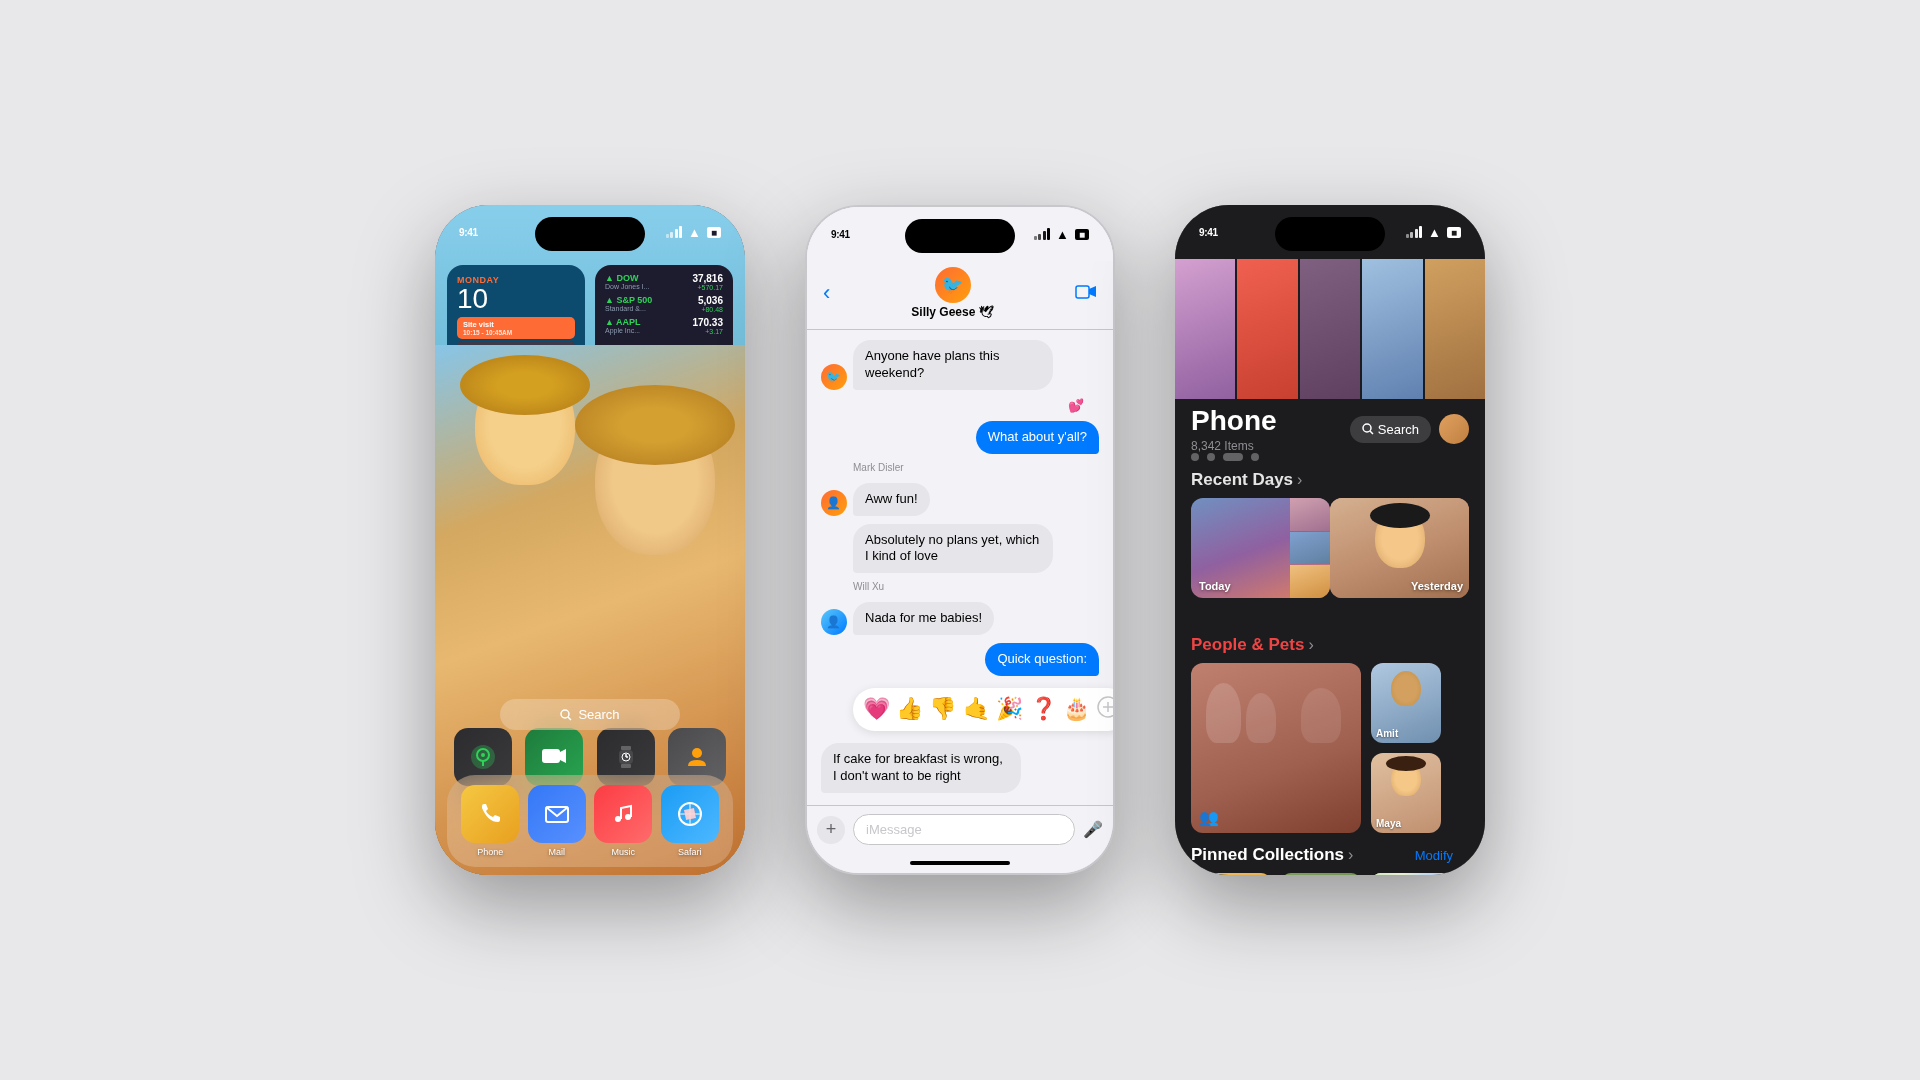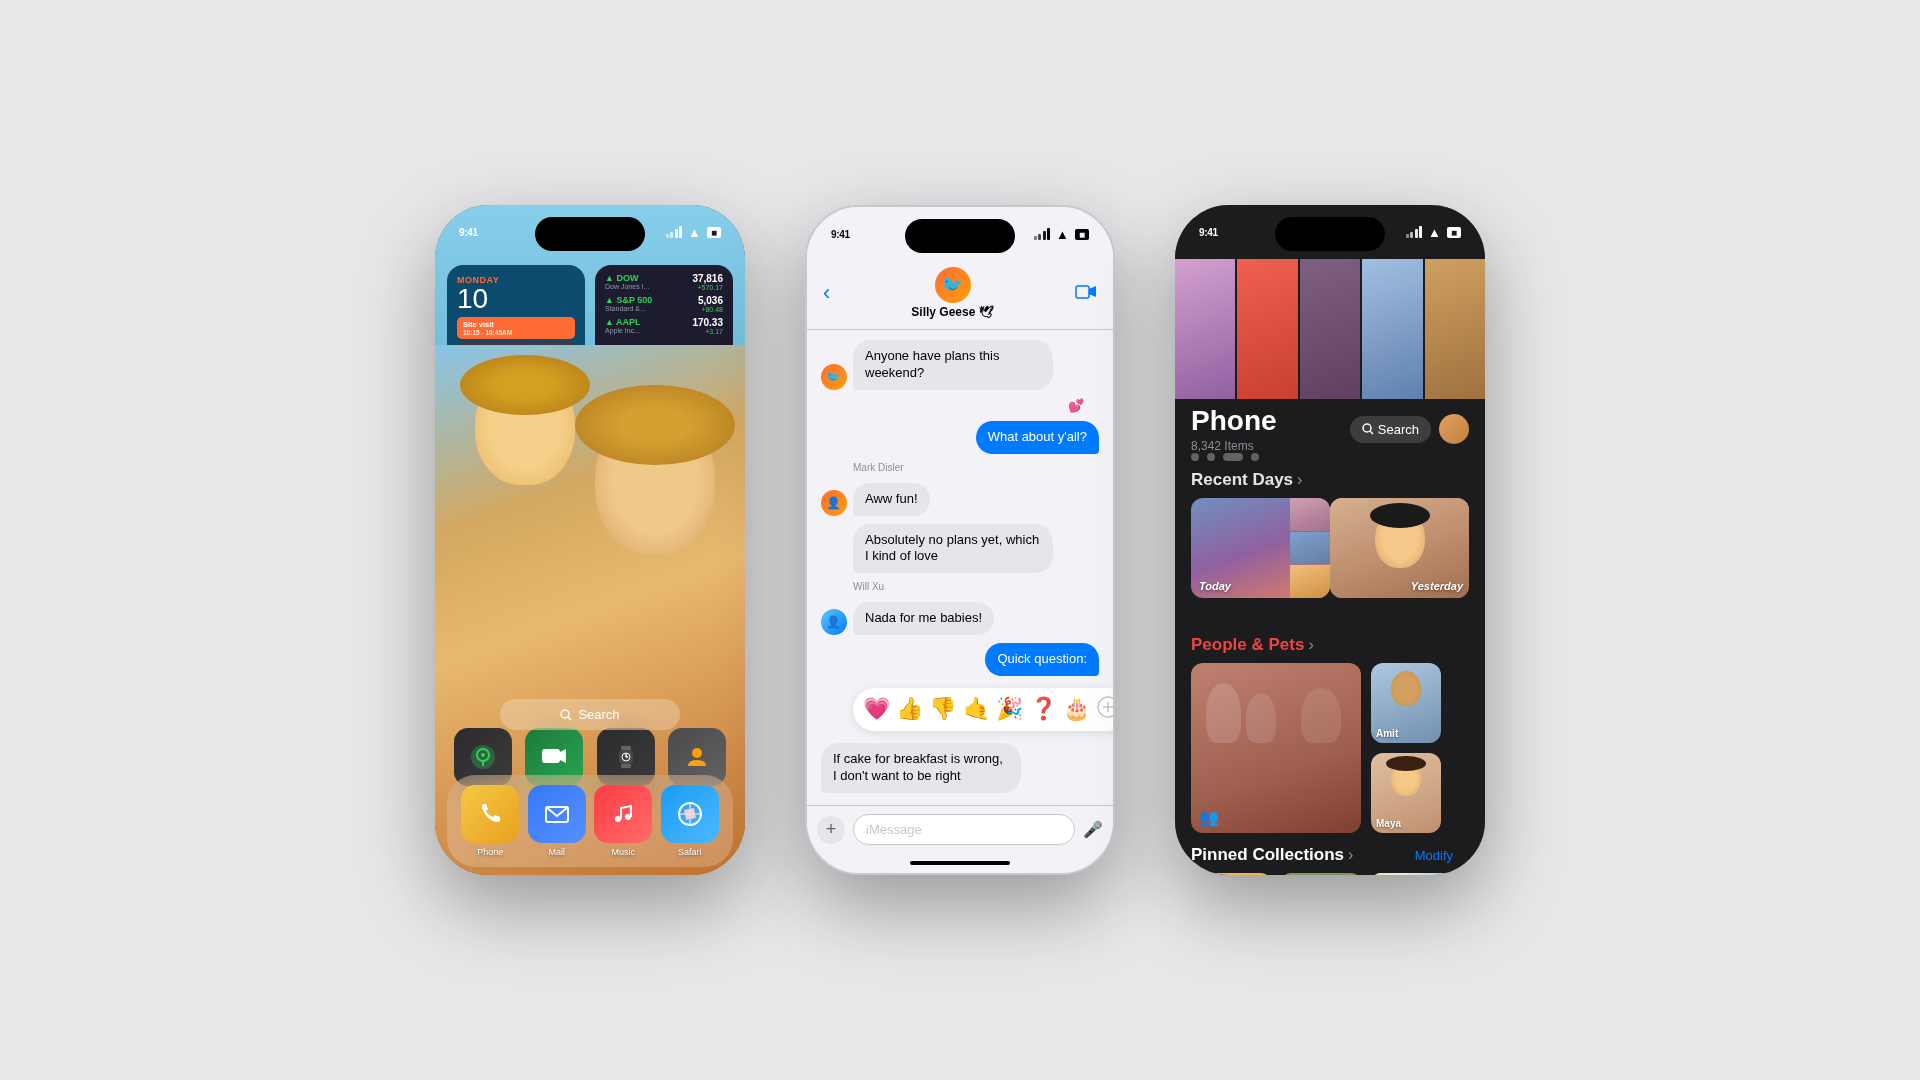--- a/index.html
+++ b/index.html
@@ -404,21 +404,20 @@
 
     .photos-section {
       position: absolute;
       left: 16px; right: 0;
     }
 
     .recent-days-row {
       display: flex;
       margin-top: 8px;
       margin-right: 16px;
-      font-style: italic;
     }
     .day-card {
       flex: 1;
       height: 100px;
       border-radius: 12px;
       overflow: hidden;
       position: relative;
     }
     .day-card-today { background: linear-gradient(160deg, #7090c0 0%, #9060a0 50%, #e08060 100%); }
     .day-card-yesterday { background: linear-gradient(160deg, #d4a080 0%, #c07060 100%); }

